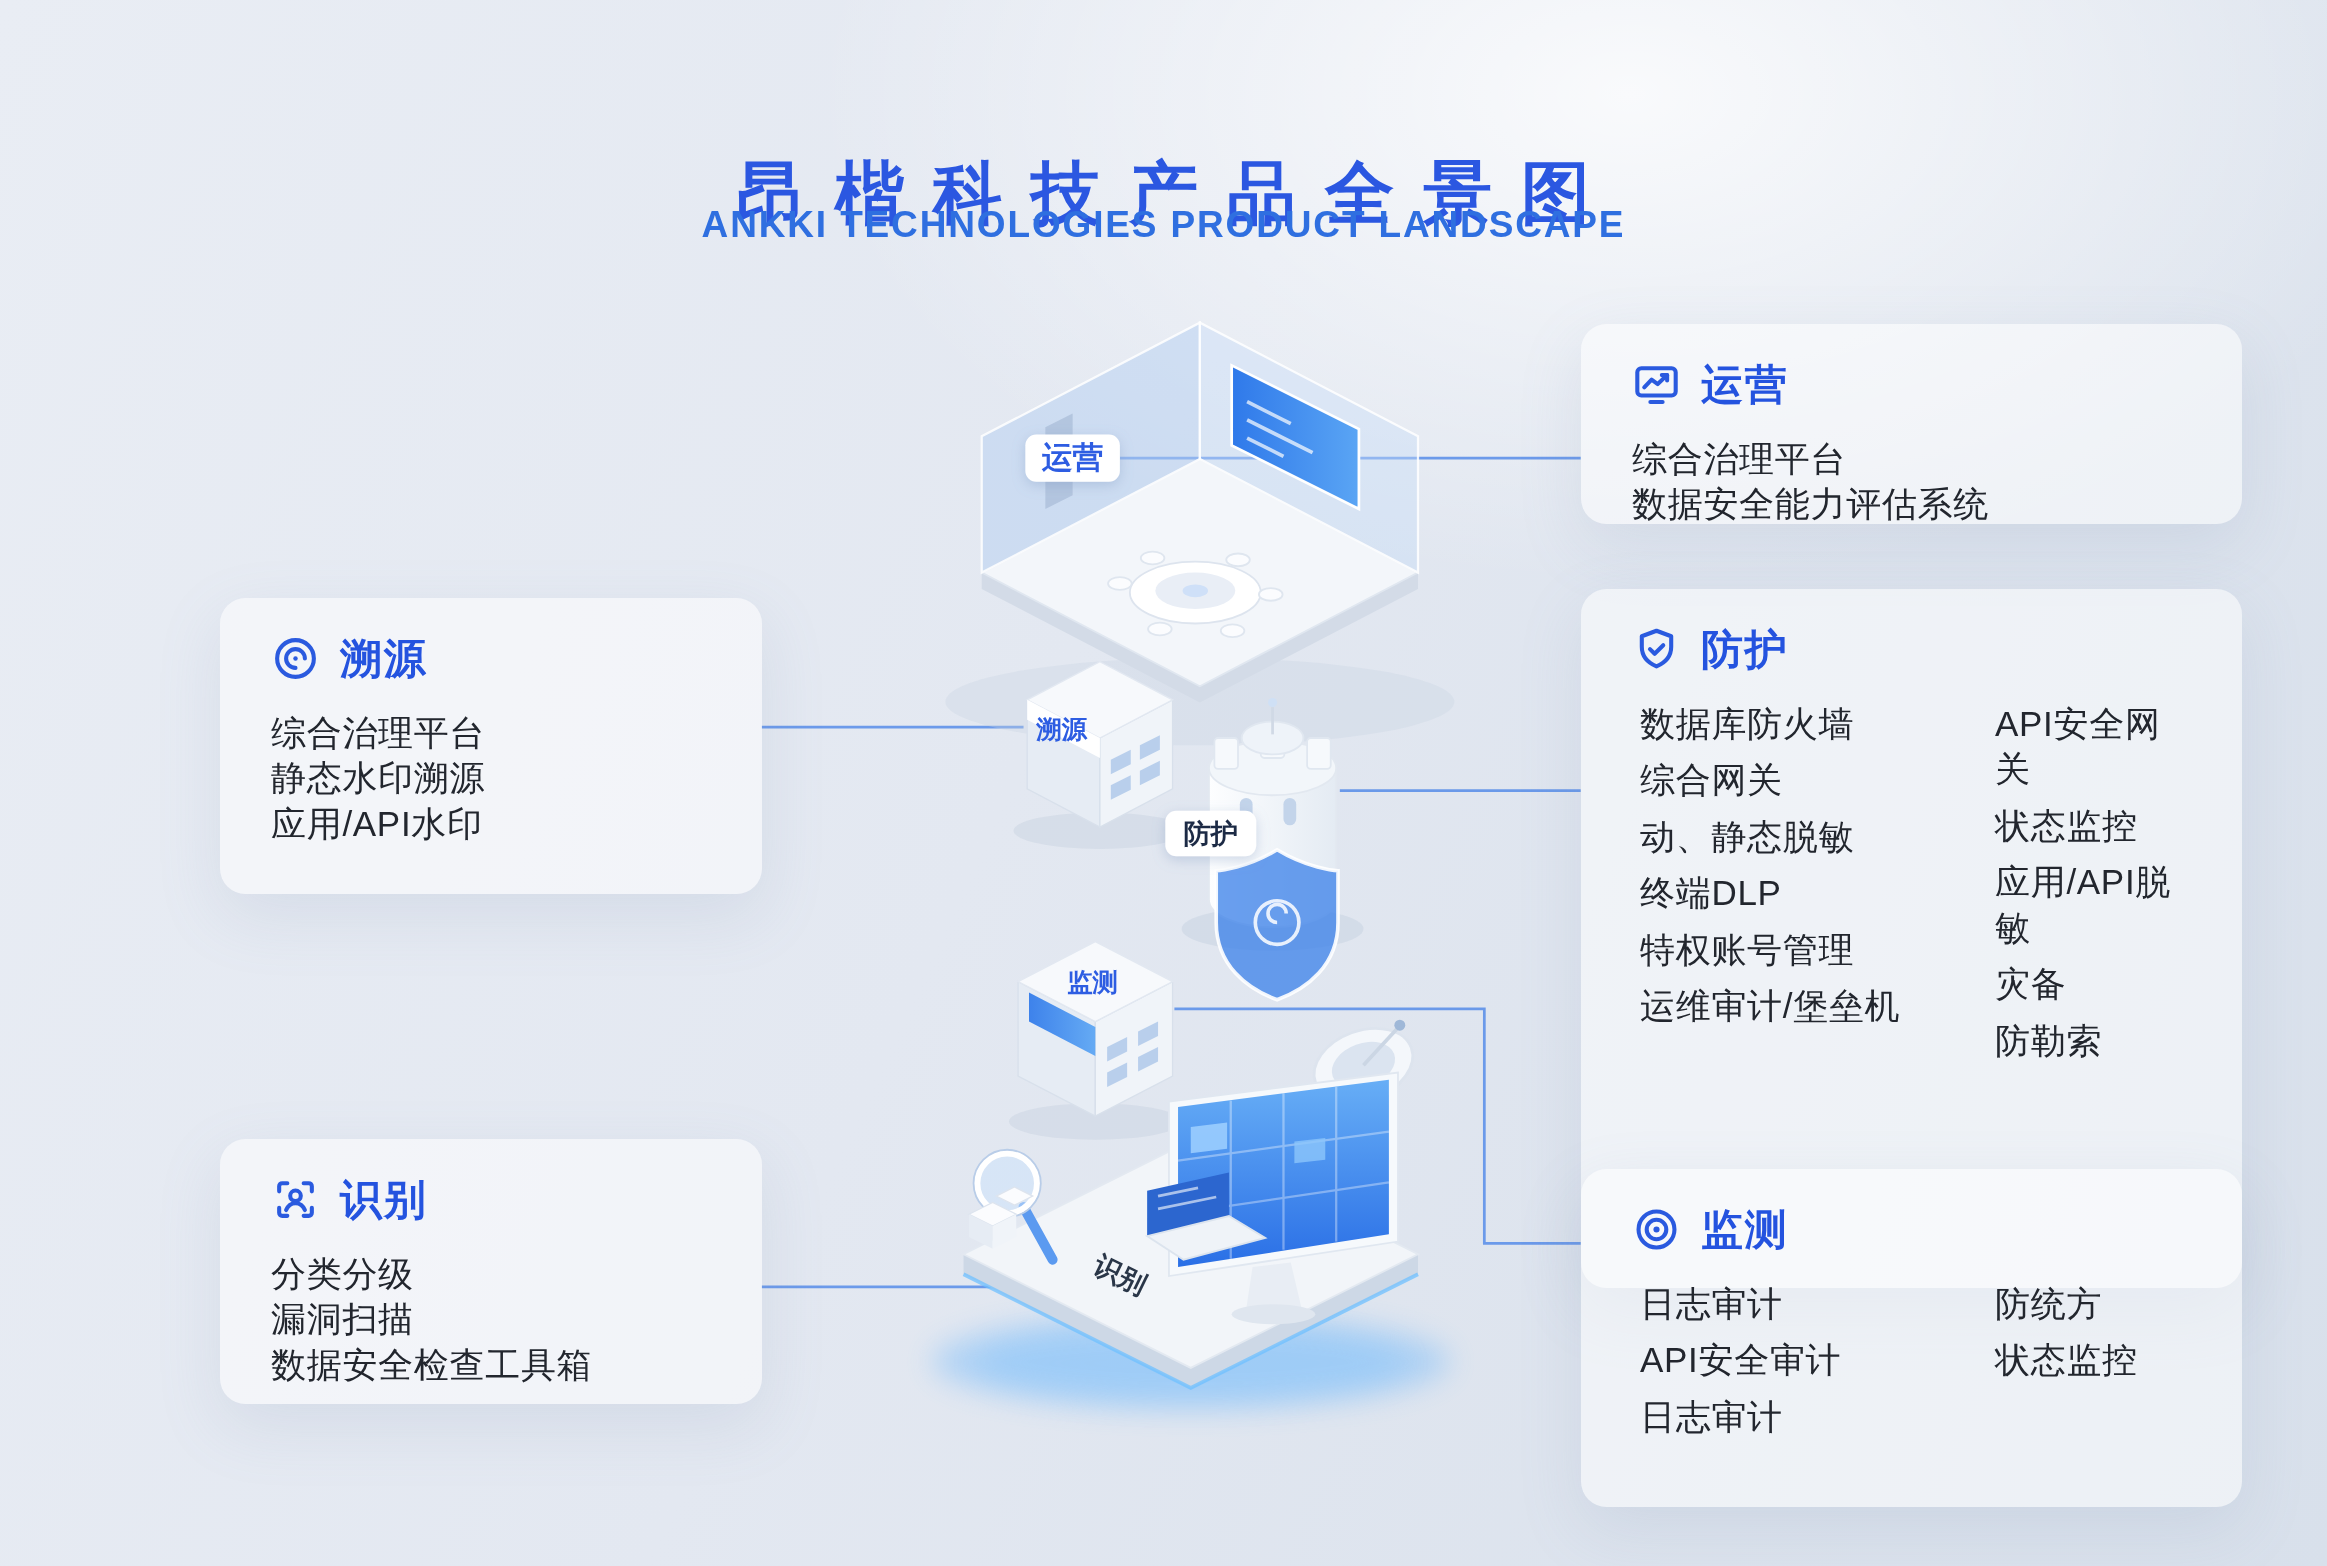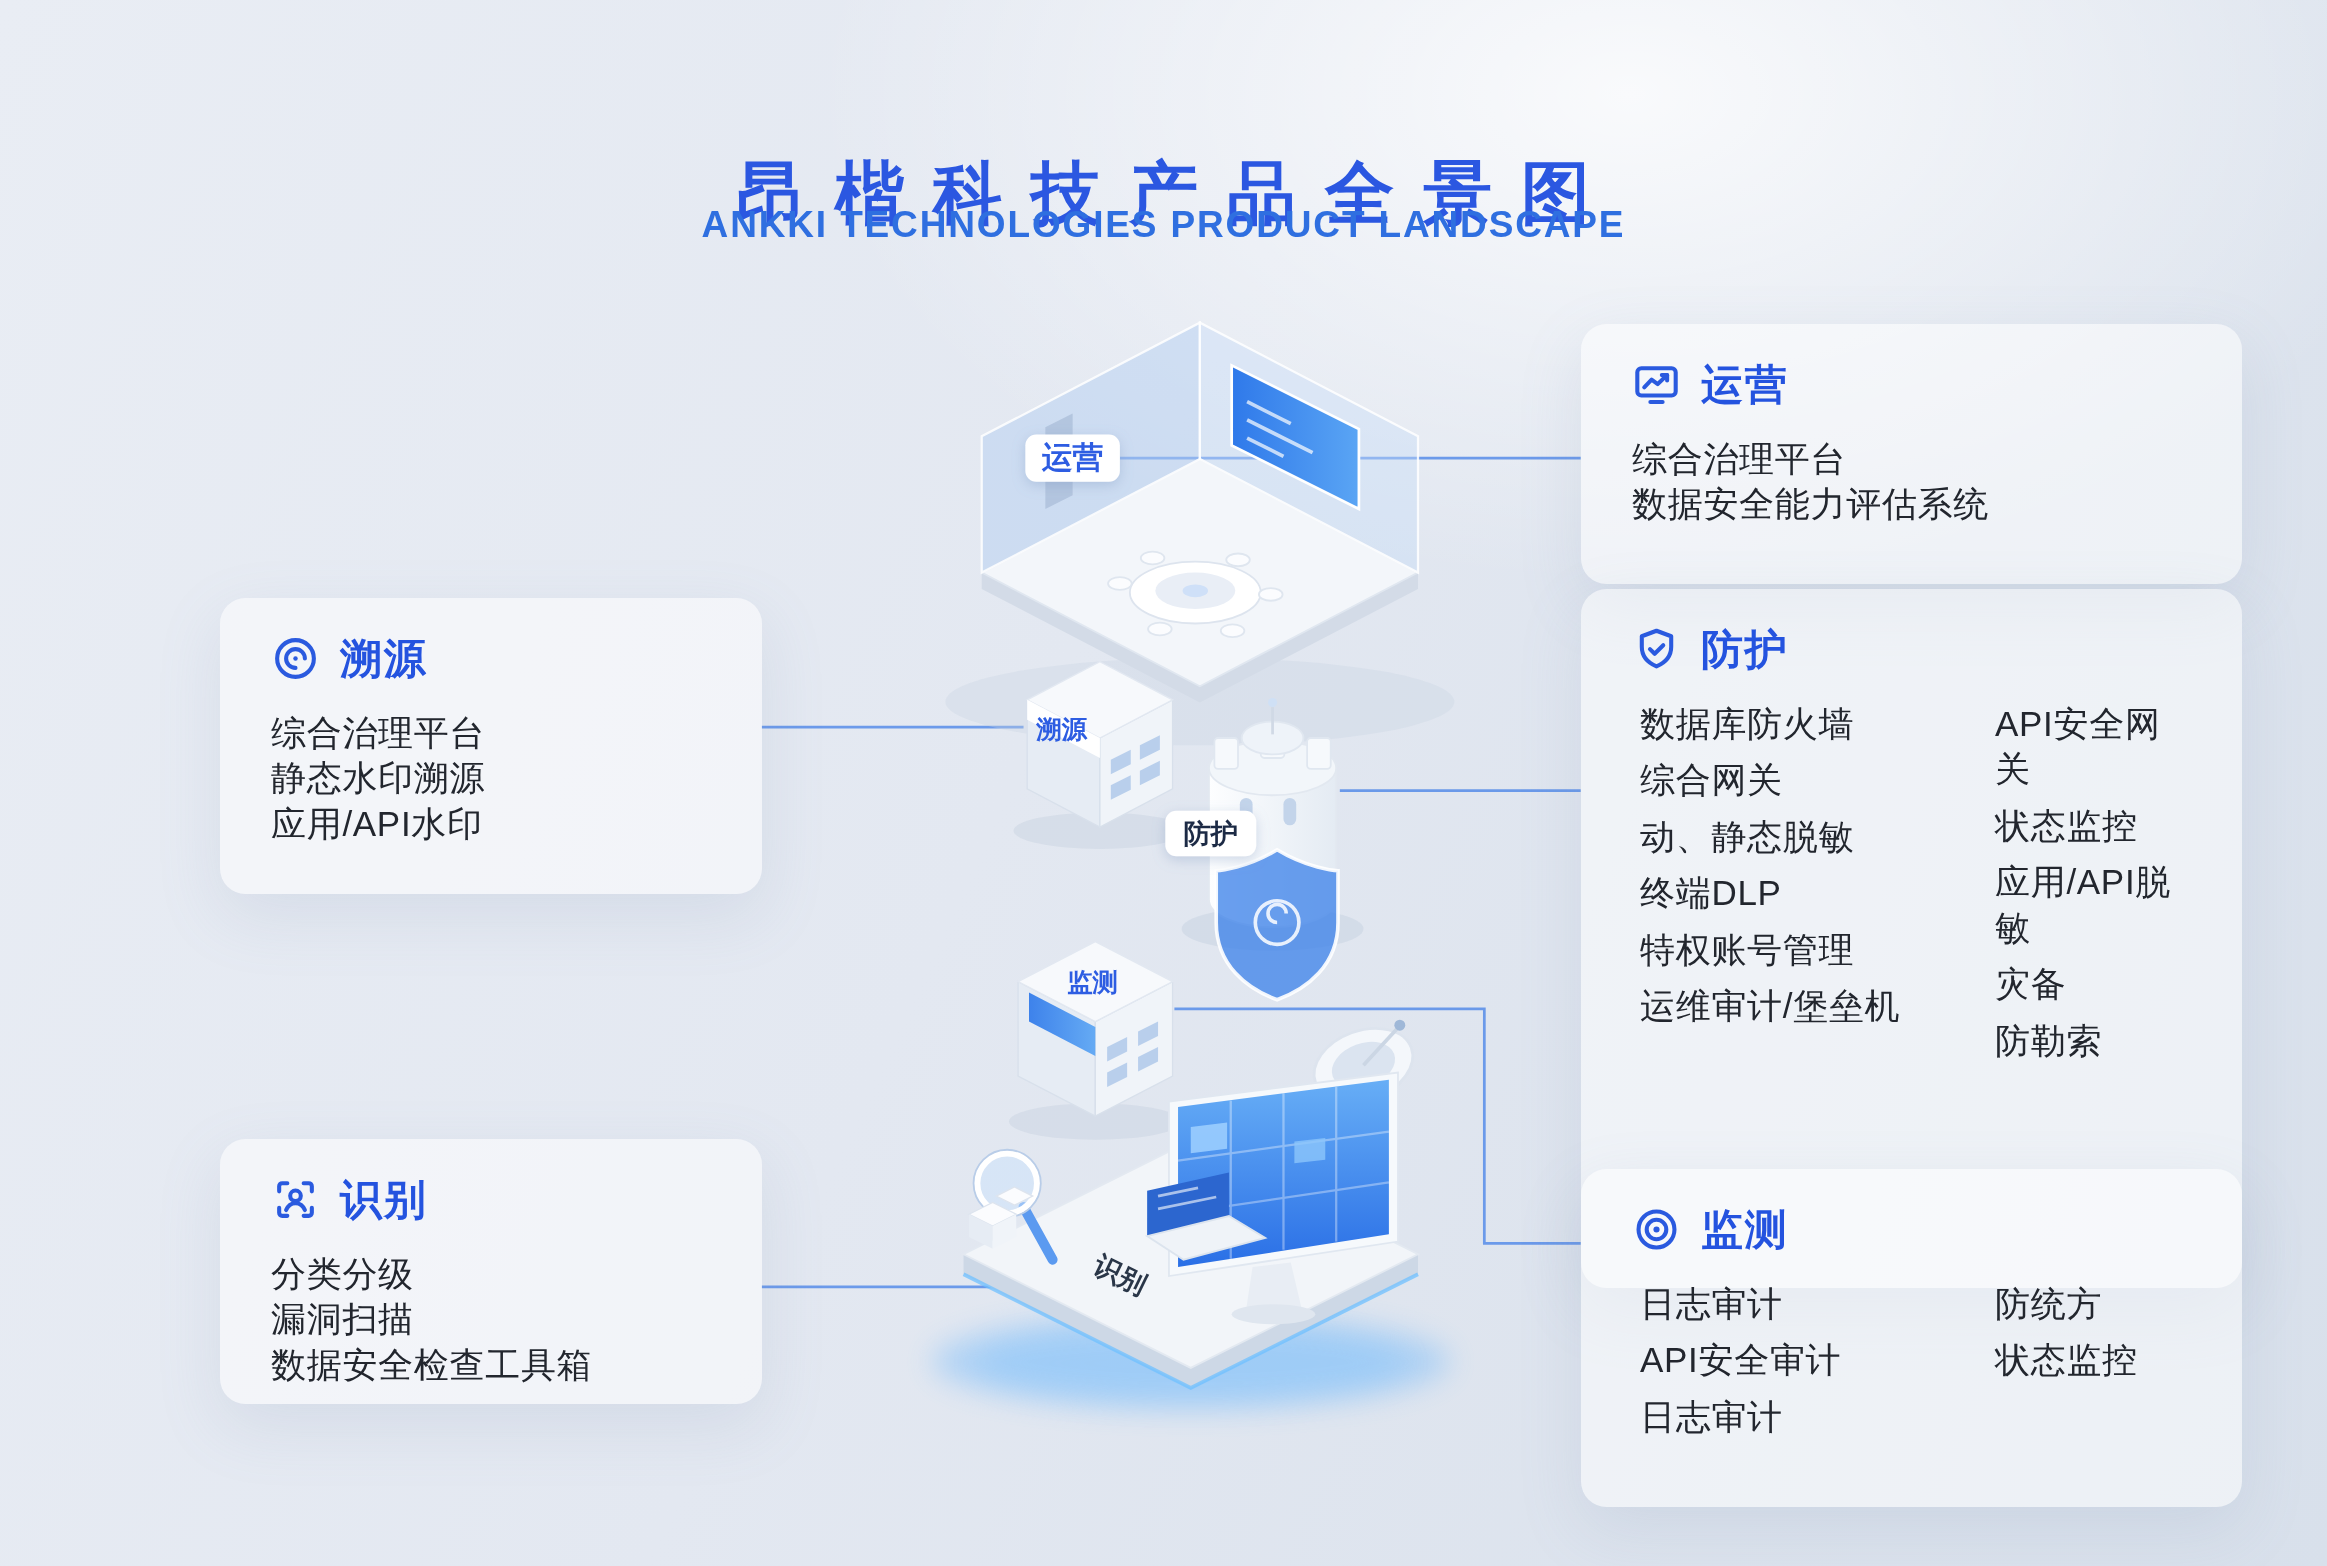--- a/index.html
+++ b/index.html
@@ -34,21 +34,21 @@
   .card-head .icon{width:49px;height:49px;flex:none;display:block;}
   .card-head .icon svg{width:100%;height:100%;display:block;stroke:#2A5ADF;fill:none;stroke-width:2;stroke-linecap:round;stroke-linejoin:round;}
   .card-title{margin:0;font-size:42px;font-weight:700;color:#2453DF;letter-spacing:.04em;}
   ul.items{list-style:none;margin:0;padding:0;}
   ul.items li{font-size:35px;line-height:1.3;color:#22262E;letter-spacing:.02em;}
   .card.spaced ul.items li{margin-bottom:11px;}
   .cols{display:flex;margin-left:8px;}
   .cols .col1{width:355px;flex:none;}
   .cols .col2{flex:1;}
   
-  .card-operations    {left:1581px;top:324px; width:661px;height:260px;}
+  .card-operations    {left:1581px;top:324px; width:661px;height:200px;}
   .card-protection    {left:1581px;top:589px; width:661px;height:699px;}
   .card-monitoring    {left:1581px;top:1169px;width:661px;height:338px;}
   .card-traceability  {left:220px; top:598px; width:542px;height:296px;}
   .card-identification{left:220px; top:1139px;width:542px;height:265px;}
 </style>
 </head>
 <body>
 
 <div id="stage">
 

